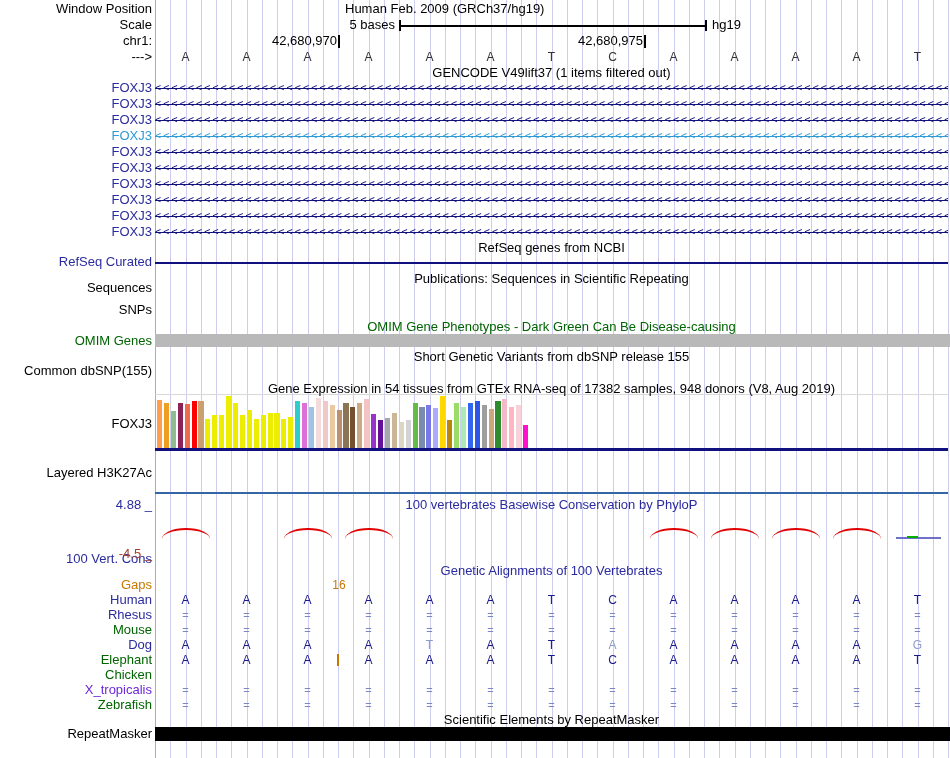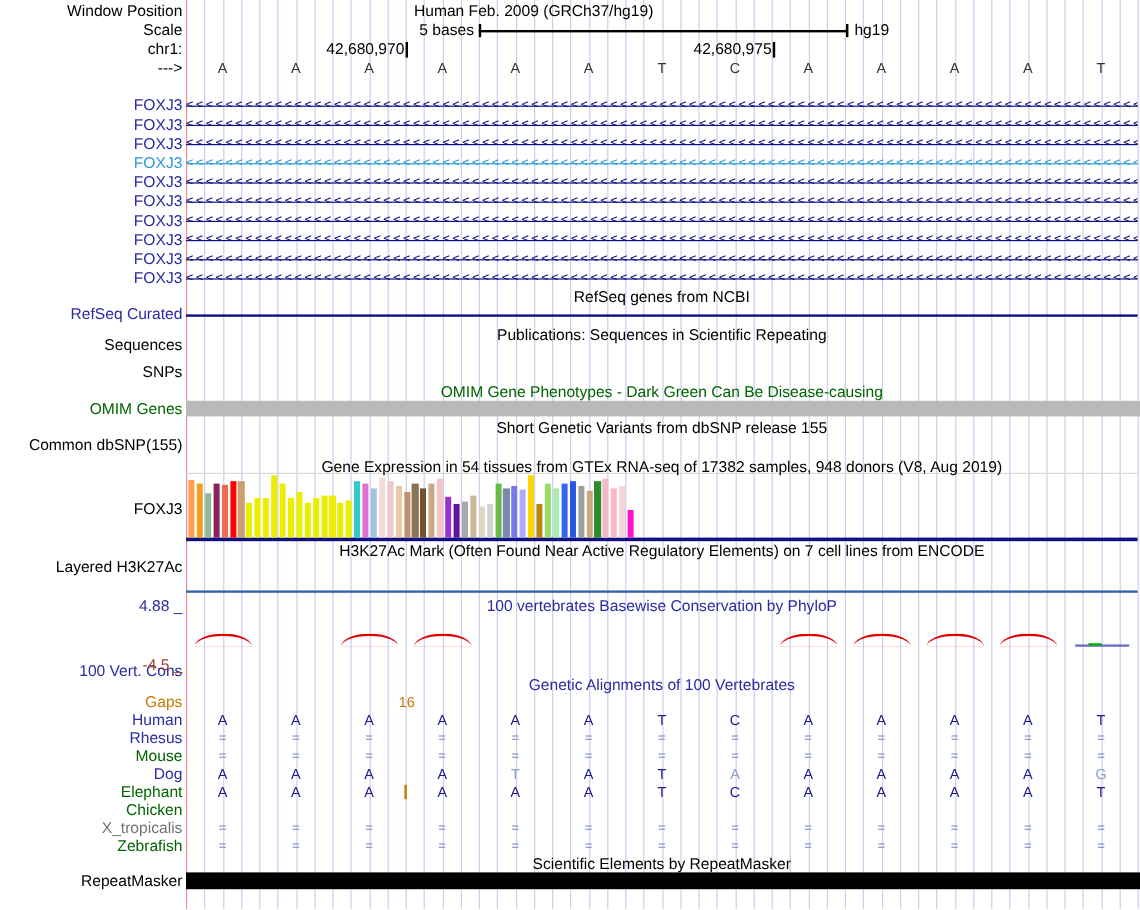--- a/index.html
+++ b/index.html
@@ -45,20 +45,21 @@
   <div class="abs" style="top:18px; left:712px">hg19</div>
 
   <div class="abs llabel" style="top:34px">chr1:</div>
   <div class="abs" style="top:34px; right:613px">42,680,970</div>
   <div class="vtick" style="left:338px; top:35px"></div>
   <div class="abs" style="top:34px; right:307px">42,680,975</div>
   <div class="vtick" style="left:644px; top:35px"></div>
 
   <div class="abs llabel" style="top:50px">---&gt;</div>
 
+  <div class="title" style="top:66px">GENCODE V49lift37 (1 items filtered out)</div>
 
   <div class="title" style="top:241px">RefSeq genes from NCBI</div>
   <div class="llabel blue" style="top:255px">RefSeq Curated</div>
   <div class="hline" style="left:155px; top:262px; width:793px; height:1.5px; background:#10107E"></div>
 
   <div class="title" style="top:272px">Publications: Sequences in Scientific Repeating</div>
   <div class="llabel" style="top:281px">Sequences</div>
   <div class="llabel" style="top:303px">SNPs</div>
 
   <div class="title green" style="top:320px">OMIM Gene Phenotypes - Dark Green Can Be Disease-causing</div>
@@ -66,21 +67,20 @@
   <div class="llabel green" style="top:334px">OMIM Genes</div>
 
   <div class="title" style="top:350px">Short Genetic Variants from dbSNP release 155</div>
   <div class="llabel" style="top:364px">Common dbSNP(155)</div>
 
   <div class="title" style="top:382px">Gene Expression in 54 tissues from GTEx RNA-seq of 17382 samples, 948 donors (V8, Aug 2019)</div>
   <div class="llabel" style="top:417px">FOXJ3</div>
   <div class="hline" style="left:155px; top:394px; width:793px; height:1px; background:#D9D9D9"></div>
   <div class="hline" style="left:155px; top:448px; width:793px; height:3px; background:#10107E"></div>
 
-  <div class="title" style="top:452px">H3K27Ac Mark (Often Found Near Active Regulatory Elements) on 7 cell lines from ENCODE</div>
   <div class="llabel" style="top:466px">Layered H3K27Ac</div>
   <div class="hline" style="left:155px; top:492px; width:793px; height:2px; background:#3465A4"></div>
 
   <div class="llabel blue" style="top:498px">4.88 _</div>
   <div class="title blue" style="top:498px">100 vertebrates Basewise Conservation by PhyloP</div>
   <div class="llabel blue" style="top:552px">100 Vert. Cons</div>
   <div class="llabel maroon" style="top:547px">-4.5 _</div>
 
   <div class="title blue" style="top:564px">Genetic Alignments of 100 Vertebrates</div>
   <div class="llabel orange" style="top:578px">Gaps</div>
@@ -334,21 +334,21 @@
     <div class="colcell mlet" style="left: 480.5px; top: 653px; color: rgb(26, 26, 140); z-index: 1;">A</div>
     <div class="colcell mlet" style="left: 541.5px; top: 653px; color: rgb(26, 26, 140); z-index: 1;">T</div>
     <div class="colcell mlet" style="left: 602.5px; top: 653px; color: rgb(26, 26, 140); z-index: 1;">C</div>
     <div class="colcell mlet" style="left: 663.5px; top: 653px; color: rgb(26, 26, 140); z-index: 1;">A</div>
     <div class="colcell mlet" style="left: 724.5px; top: 653px; color: rgb(26, 26, 140); z-index: 1;">A</div>
     <div class="colcell mlet" style="left: 785.5px; top: 653px; color: rgb(26, 26, 140); z-index: 1;">A</div>
     <div class="colcell mlet" style="left: 846.5px; top: 653px; color: rgb(26, 26, 140); z-index: 1;">A</div>
     <div class="colcell mlet" style="left: 907.5px; top: 653px; color: rgb(26, 26, 140); z-index: 1;">T</div>
     <div style="position: absolute; left: 337px; top: 654px; width: 2px; height: 12px; background: rgb(200, 120, 0); z-index: 1;"></div>
     <div class="llabel" style="top: 668px; color: rgb(0, 100, 0); z-index: 1;">Chicken</div>
-    <div class="llabel" style="top: 683px; color: #737373; z-index: 1;">X_tropicalis</div>
+    <div class="llabel" style="top: 683px; color: #6d28d9; z-index: 1;">X_tropicalis</div>
     <div class="colcell eq" style="left: 175.5px; top: 683px; color: rgb(123, 135, 194); z-index: 1;">=</div>
     <div class="colcell eq" style="left: 236.5px; top: 683px; color: rgb(123, 135, 194); z-index: 1;">=</div>
     <div class="colcell eq" style="left: 297.5px; top: 683px; color: rgb(123, 135, 194); z-index: 1;">=</div>
     <div class="colcell eq" style="left: 358.5px; top: 683px; color: rgb(123, 135, 194); z-index: 1;">=</div>
     <div class="colcell eq" style="left: 419.5px; top: 683px; color: rgb(123, 135, 194); z-index: 1;">=</div>
     <div class="colcell eq" style="left: 480.5px; top: 683px; color: rgb(123, 135, 194); z-index: 1;">=</div>
     <div class="colcell eq" style="left: 541.5px; top: 683px; color: rgb(123, 135, 194); z-index: 1;">=</div>
     <div class="colcell eq" style="left: 602.5px; top: 683px; color: rgb(123, 135, 194); z-index: 1;">=</div>
     <div class="colcell eq" style="left: 663.5px; top: 683px; color: rgb(123, 135, 194); z-index: 1;">=</div>
     <div class="colcell eq" style="left: 724.5px; top: 683px; color: rgb(123, 135, 194); z-index: 1;">=</div>

